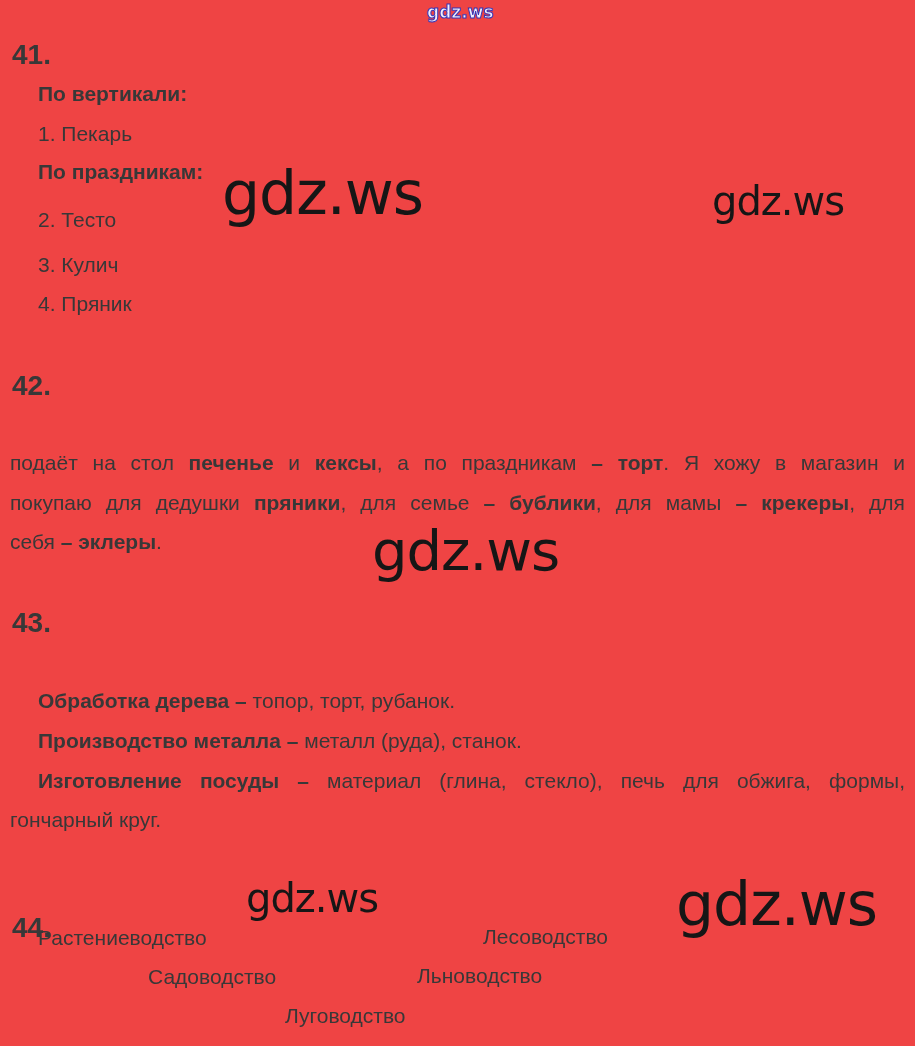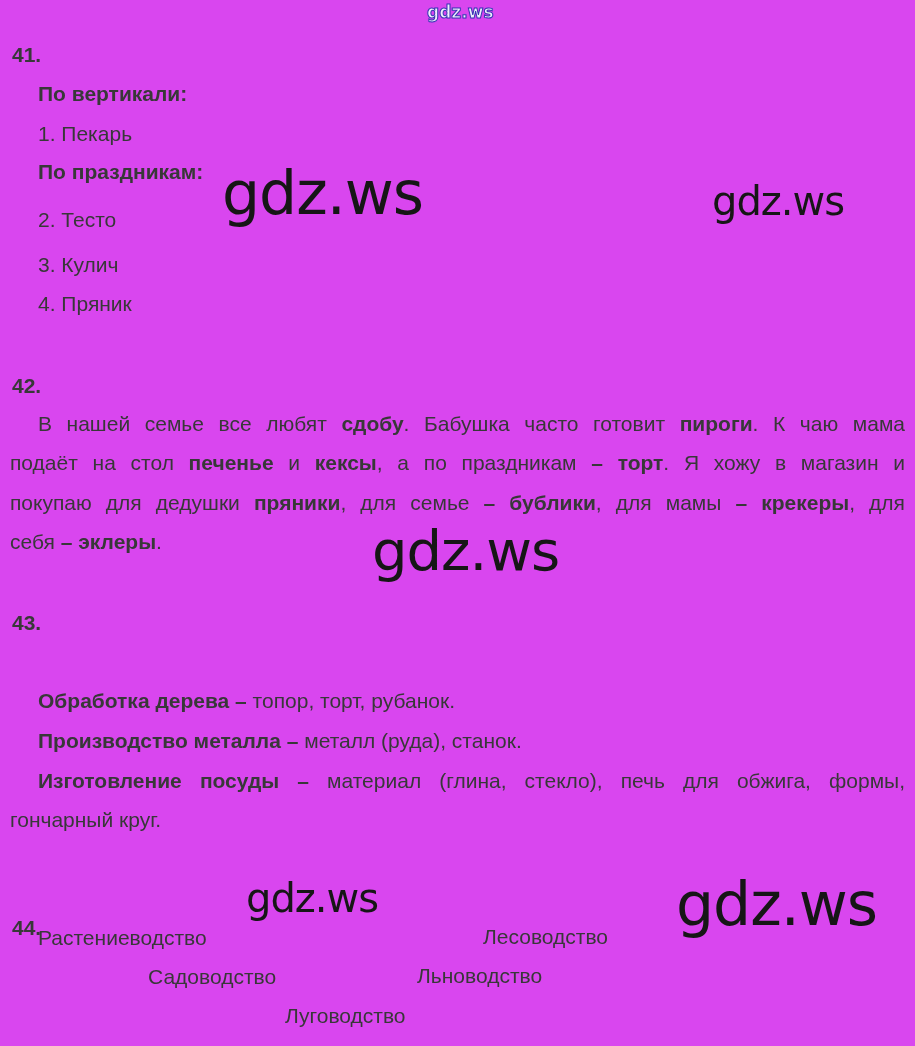--- a/index.html
+++ b/index.html
@@ -1,19 +1,19 @@
 <!DOCTYPE html>
 <html lang="ru"><head>
 <meta charset="utf-8">
 <style>
   html,body { margin:0; padding:0; background:#ffffff; }
   .page {
     position:relative;
     width:915px; height:1046px;
-    background:#d946ef;
+    background:#ef4444;
     font-family:"Liberation Sans", sans-serif;
     color:#383838;
     overflow:hidden;
   }
   
   .wm {
     position:absolute;
     font-family:"DejaVu Sans", sans-serif;
     color:#161616;
     line-height:1;
@@ -30,21 +30,21 @@
   }
   .wm-41  { left:222px; top:163px; font-size:60px; }
   .wm-41r { left:712px; top:181px; font-size:40px; }
   .wm-42  { left:372px; top:523px; font-size:56px; }
   .wm-44c { left:246px; top:878px; font-size:40px; }
   .wm-44r { left:676px; top:874px; font-size:60px; }
 
   
   .num {
     position:absolute; left:12px;
-    font-size:21px; font-weight:700;
+    font-size:28px; font-weight:700;
     line-height:24px; white-space:nowrap;
   }
   .ln {
     position:absolute; left:38px;
     font-size:21px; line-height:24px;
     white-space:nowrap;
   }
   .ln.cont { left:10px; }
   .ln.just {
     white-space:normal;
@@ -99,21 +99,20 @@
 
   <div class="num" id="n41">41.</div>
   <div class="ln t41-0">По вертикали:</div>
   <div class="ln t41-1">1. Пекарь</div>
   <div class="ln t41-2">По праздникам:</div>
   <div class="ln t41-3">2. Тесто</div>
   <div class="ln t41-4">3. Кулич</div>
   <div class="ln t41-5">4. Пряник</div>
 
   <div class="num" id="n42">42.</div>
-  <div class="ln t42-0 just"><span>В нашей семье все любят </span><span class="b">сдобу</span><span>. Бабушка часто готовит </span><span class="b">пироги</span><span>. К чаю мама</span></div>
   <div class="ln t42-1 just cont"><span>подаёт на стол </span><span class="b">печенье</span><span> и </span><span class="b">кексы</span><span>, а по праздникам </span><span class="b">– торт</span><span>. Я хожу в магазин и</span></div>
   <div class="ln t42-2 just cont"><span>покупаю для дедушки </span><span class="b">пряники</span><span>, для семье </span><span class="b">– бублики</span><span>, для мамы </span><span class="b">– крекеры</span><span>, для</span></div>
   <div class="ln t42-3 cont"><span>себя </span><span class="b">– эклеры</span><span>.</span></div>
 
   <div class="num" id="n43">43.</div>
   <div class="ln t43-1"><span class="b">Обработка дерева –</span><span> топор, торт, рубанок.</span></div>
   <div class="ln t43-2"><span class="b">Производство металла –</span><span> металл (руда), станок.</span></div>
   <div class="ln t43-3 just"><span class="b">Изготовление посуды –</span><span> материал (глина, стекло), печь для обжига, формы,</span></div>
   <div class="ln t43-4 cont"><span>гончарный круг.</span></div>
 

